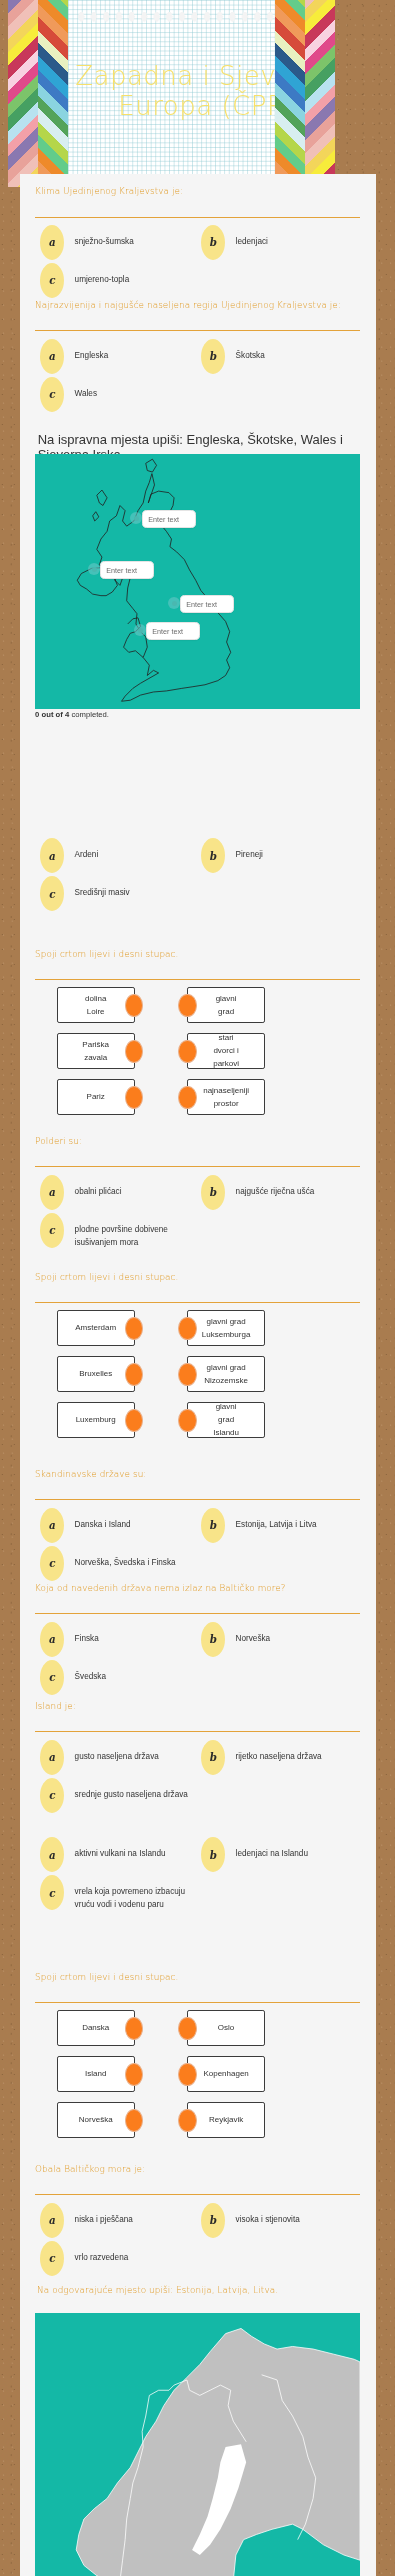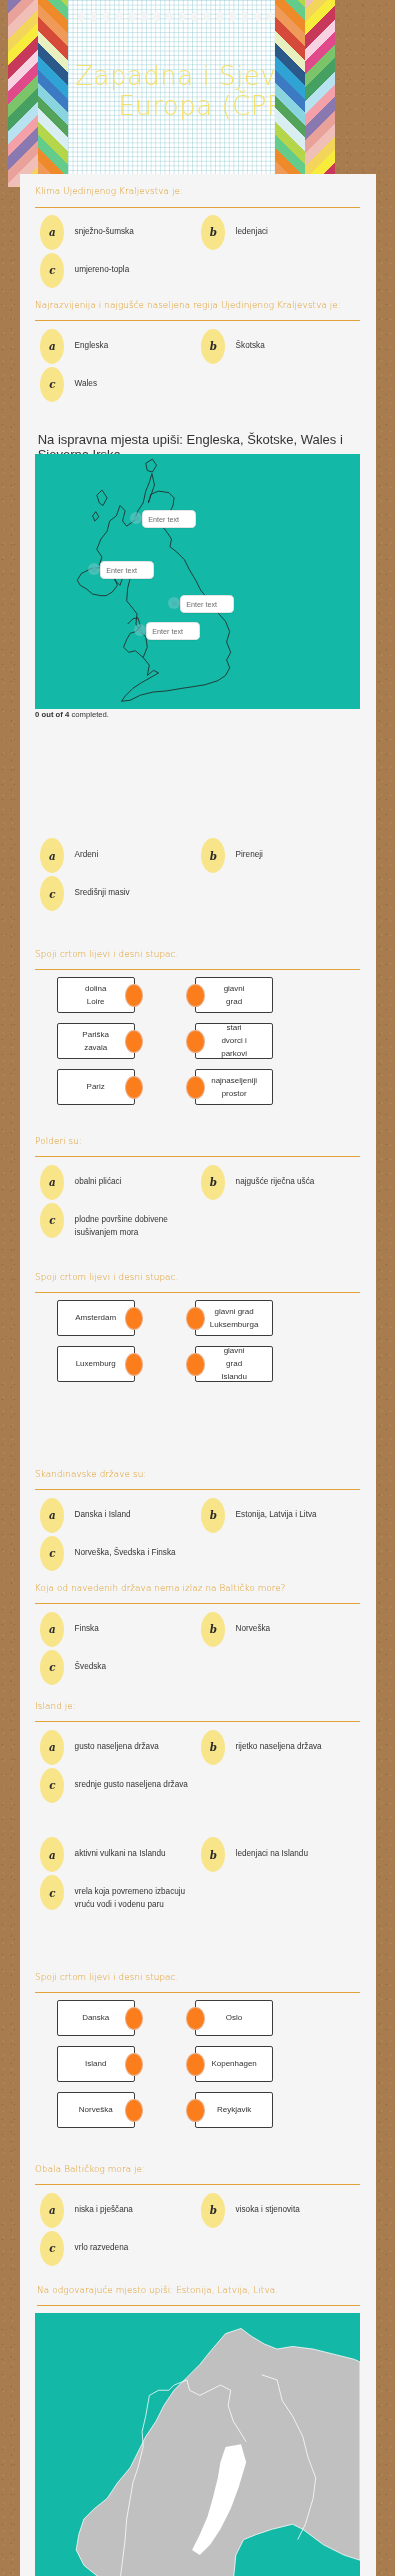--- a/index.html
+++ b/index.html
@@ -71,21 +71,21 @@
   .card {
     position: absolute; left: 19.6px; top: 174px; width: 356px; height: 2554px;
     background: #f5f5f5;
   }
   .section { position: absolute; left: 15.5px; width: 325px; }
   .q-title {
     font-family: "DejaVu Sans", sans-serif;
     font-weight: 300;
     font-size: 8.8px; line-height: 13.4px;
     color: #e09a24;
-    padding-bottom: 8px;
+    padding-bottom: 18px;
     border-bottom: 0.8px solid #e3a23a;
     letter-spacing: 0.1px;
   }
   .options { position: relative; margin-top: 7.2px; height: 62px; }
   .opt { position: absolute; display: flex; align-items: flex-start; width: 155px; }
   .opt .badge {
     width: 24px; height: 35px; border-radius: 50%;
     background: #f8e489;
     display: flex; align-items: center; justify-content: center;
     font-family: "DejaVu Serif", serif; font-style: italic; font-weight: bold;
@@ -126,21 +126,21 @@
   
   .match { position: relative; margin-top: 6.2px; }
   .mrow { position: relative; height: 46px; }
   .mbox {
     position: absolute; width: 78px; height: 36px;
     background: #fff; border: 0.5px solid #3b3b3b; border-radius: 2.1px;
     display: flex; align-items: center; justify-content: center; text-align: center;
     font-size: 8px; line-height: 13px; color: #333; padding: 0 23px;
   }
   .mbox.left { left: 21.6px; }
-  .mbox.right { left: 160px; }
+  .mbox.right { left: 152px; }
   .dot {
     position: absolute; width: 18.5px; height: 23px; border-radius: 50%;
     background: #fb7d1c; border: 0.8px solid #eab08a;
   }
   .mbox.left .dot { right: -9.8px; top: 6.2px; }
   .mbox.right .dot { left: -9.8px; top: 6.2px; }
 
   
   .uk svg, .baltic svg { position: absolute; left: 0; top: 0; }
 </style>
@@ -303,20 +303,30 @@
             <span>Amsterdam</span>
             <span class="dot"></span>
           </div>
           <div class="mbox right">
             <span class="dot"></span>
             <span>glavni grad Luksemburga</span>
           </div>
         </div>
       <div class="mrow">
           <div class="mbox left">
+            <span>Bruxelles</span>
+            <span class="dot"></span>
+          </div>
+          <div class="mbox right">
+            <span class="dot"></span>
+            <span>glavni grad Nizozemske</span>
+          </div>
+        </div>
+      <div class="mrow">
+          <div class="mbox left">
             <span>Luxemburg</span>
             <span class="dot"></span>
           </div>
           <div class="mbox right">
             <span class="dot"></span>
             <span>glavni grad Islandu</span>
           </div>
         </div>
     </div>
   </div>

